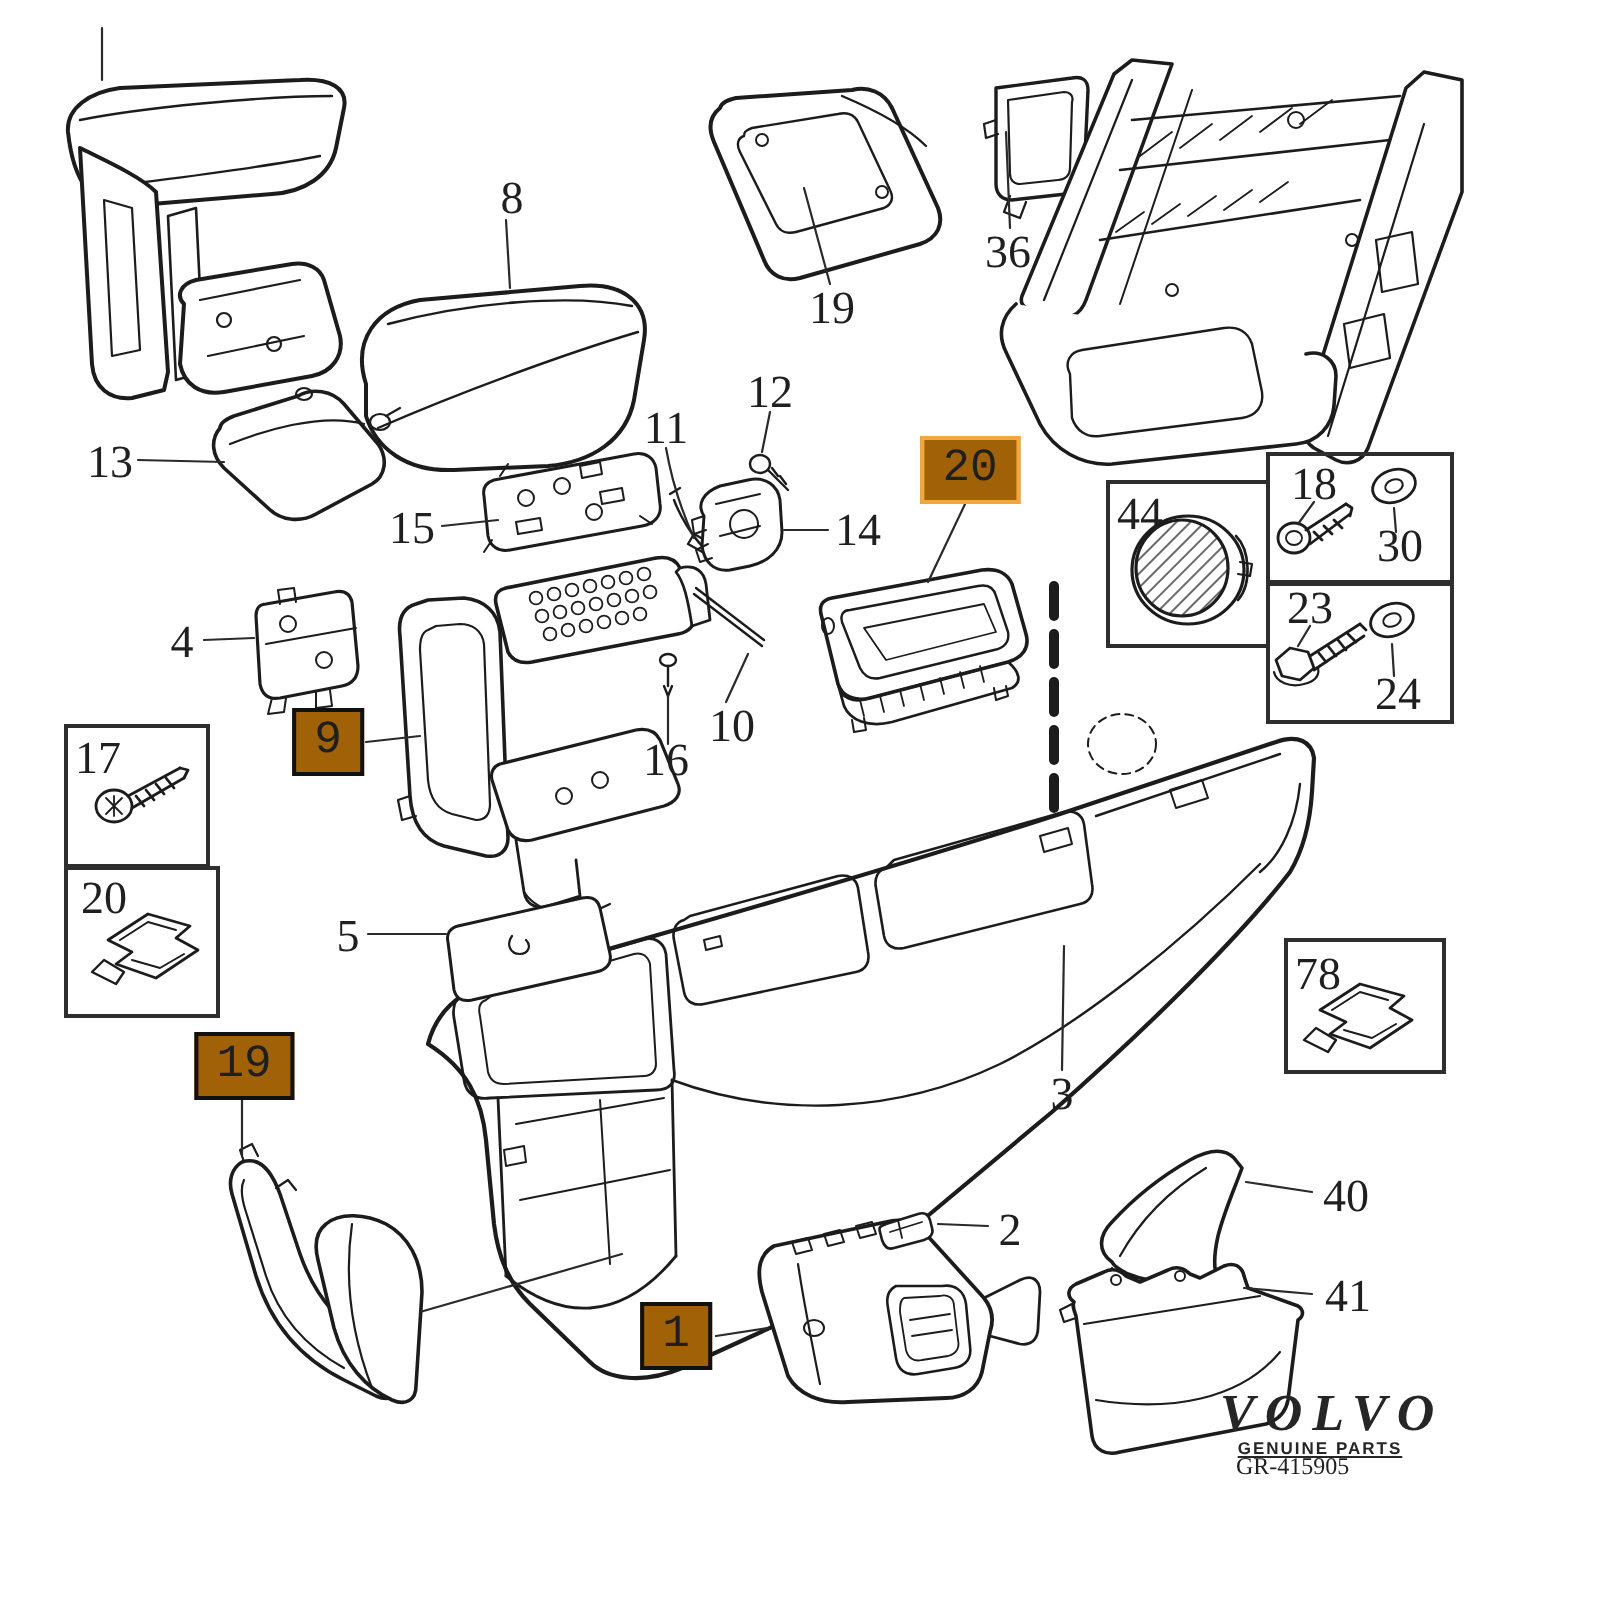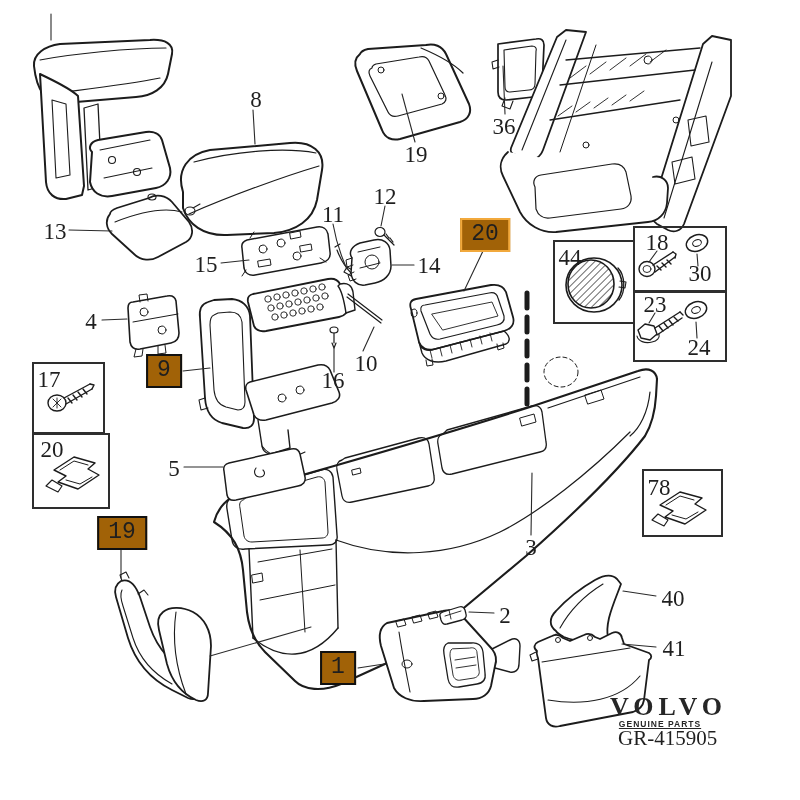--- a/index.html
+++ b/index.html
@@ -5,24 +5,24 @@
   html,body{margin:0;padding:0;background:#fff;}
   #stage{position:relative;width:800px;height:800px;background:#ffffff;overflow:hidden;
          font-family:"Liberation Serif",serif;}
   #lineart{position:absolute;left:0;top:0;}
   .lbl{position:absolute;transform:translate(-50%,-50%);font-size:23px;color:#1f1f1f;
        line-height:1;white-space:nowrap;z-index:3;background:transparent;}
   .lbl.boxed{border:2px solid #111;background:#a16207;padding:3px 9px 4px 9px;font-family:Liberation Mono, monospace;}
   .lbl.hl{border:2px solid #F2A93C;}
   .legend-box{position:absolute;border:2.5px solid #2e2e2e;background:transparent;z-index:2;}
   .brand{position:absolute;z-index:3;text-align:center;color:#262626;}
-  .brand .logo{font-weight:bold;font-size:26px;letter-spacing:5px;font-family:"Liberation Serif",serif;}
+  .brand .logo{font-weight:bold;font-size:26px;letter-spacing:5px;font-family:"Liberation Serif",serif;font-style:italic;}
   .brand .tagline{font-weight:bold;font-size:8.5px;letter-spacing:1px;margin-top:-3px;
                   font-family:"Liberation Sans",sans-serif;text-decoration:underline;}
-  .drawing-no{position:absolute;font-size:21px;color:#1f1f1f;z-index:3;font-family:"Liberation Serif",serif;}
+  .drawing-no{position:absolute;font-size:12px;color:#1f1f1f;z-index:3;font-family:"Liberation Serif",serif;}
 </style>
 </head>
 <body>
 
 <div id="stage">
 
 <svg id="lineart" width="800" height="800" viewBox="0 0 800 800" fill="none" stroke="#1c1c1c" stroke-width="1.4" stroke-linejoin="round" stroke-linecap="round">
   <defs>
     <pattern id="hatch" width="5" height="5" patternUnits="userSpaceOnUse" patternTransform="rotate(45)">
       <line x1="0" y1="0" x2="0" y2="5" stroke="#6a6a6a" stroke-width="2"></line>

